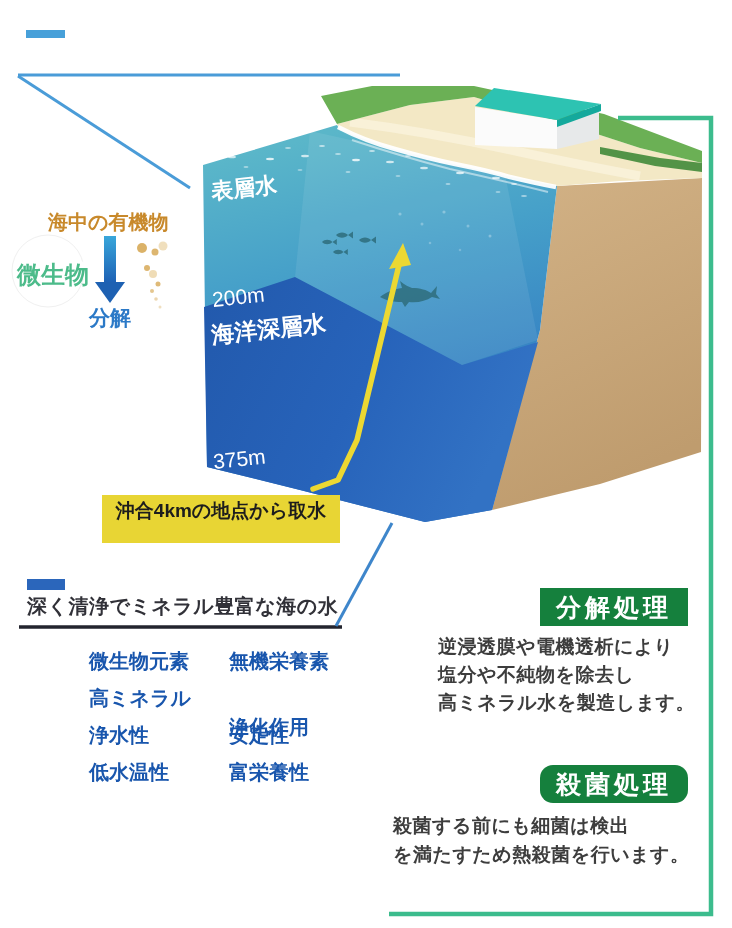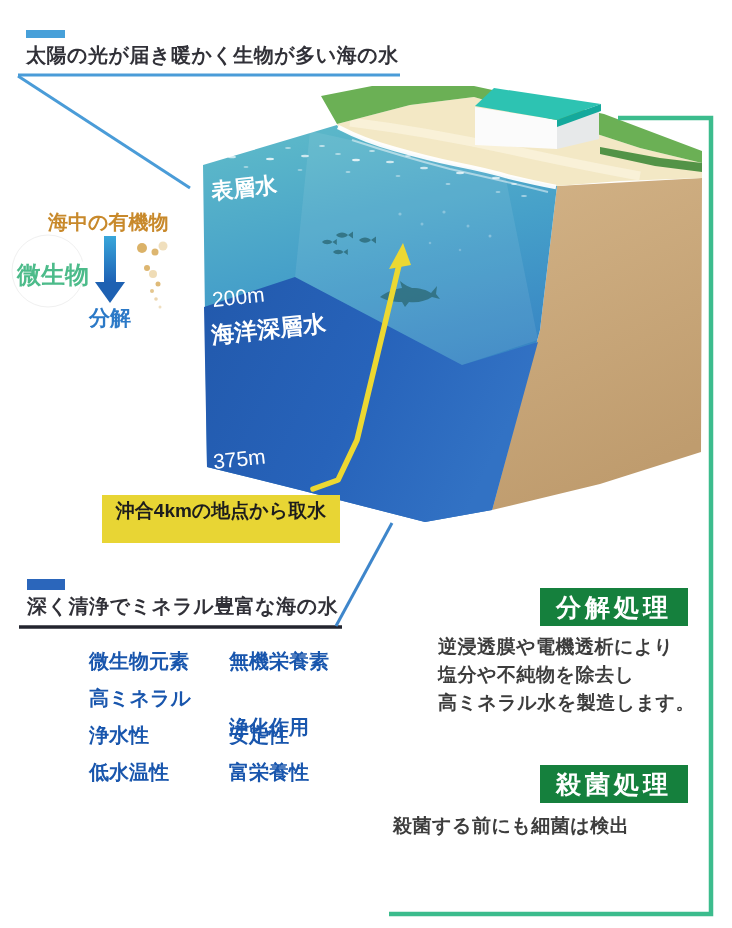--- a/index.html
+++ b/index.html
@@ -21,21 +21,21 @@
   .surface{left:210px;top:179px;font-size:22px;}
   .d200{left:211px;top:288px;font-size:21px;font-weight:normal;}
   .deepname{left:210px;top:322px;font-size:23px;}
   .d375{left:212px;top:450px;font-size:21px;font-weight:normal;}
   .intake{left:102px;top:495px;width:238px;height:48px;line-height:32px;text-align:center;
           background:#e8d534;color:#1d1d1d;font-size:19px;}
   .feat{font-size:20px;color:#1956ad;margin-left:36px;}
   .panel-title{position:absolute;width:148px;height:38px;line-height:38px;text-align:center;
                background:#15803d;color:#ffffff;font-weight:bold;font-size:25px;letter-spacing:4px;}
   .pt1{left:540px;top:588px;}
-  .pt2{left:540px;top:765px;}
+  .pt2{left:540px;top:765px;border-radius:13px;}
   .panel-body{position:absolute;font-size:19px;font-weight:bold;color:#3d3d3d;letter-spacing:.5px;}
   .pb1{left:438px;top:633px;line-height:28px;}
   .pb2{left:393px;top:811px;line-height:29px;}
 </style>
 </head>
 <body>
 
 <div class="stage">
 
   <svg class="scene" viewBox="0 0 732 928">
@@ -174,21 +174,20 @@
         <circle cx="156" cy="299" r="1.8" opacity="0.5"></circle>
       <circle cx="160" cy="307" r="1.5" opacity="0.4"></circle>
     </g>
     <g>
       <circle cx="48" cy="271" r="36" fill="#ffffff" stroke="#f0f0f0" stroke-width="1"></circle>
       <polygon points="78,259 97,270 78,282" fill="#ffffff"></polygon>
     </g>
   </svg>
 
   <div class="marker marker-top"></div>
-  <div class="t h-top">太陽の光が届き暖かく生物が多い海の水</div>
 
   <div class="t organic">海中の有機物</div>
   <div class="t microbe">微生物</div>
   <div class="t bunkai">分解</div>
 
   <div class="t wlabel surface">表層水</div>
   <div class="t wlabel d200">200m</div>
   <div class="t wlabel deepname">海洋深層水</div>
   <div class="t wlabel d375">375m</div>
 
@@ -209,15 +208,16 @@
   <div class="panel-title pt1">分解処理</div>
   <div class="panel-body pb1">
     <div>逆浸透膜や電機透析により</div>
     <div>塩分や不純物を除去し</div>
     <div>高ミネラル水を製造します。</div>
   </div>
 
   <div class="panel-title pt2">殺菌処理</div>
   <div class="panel-body pb2">
     <div>殺菌する前にも細菌は検出</div>
+    <div>を満たすため熱殺菌を行います。</div>
   </div>
 
 </div>
 
 </body></html>

